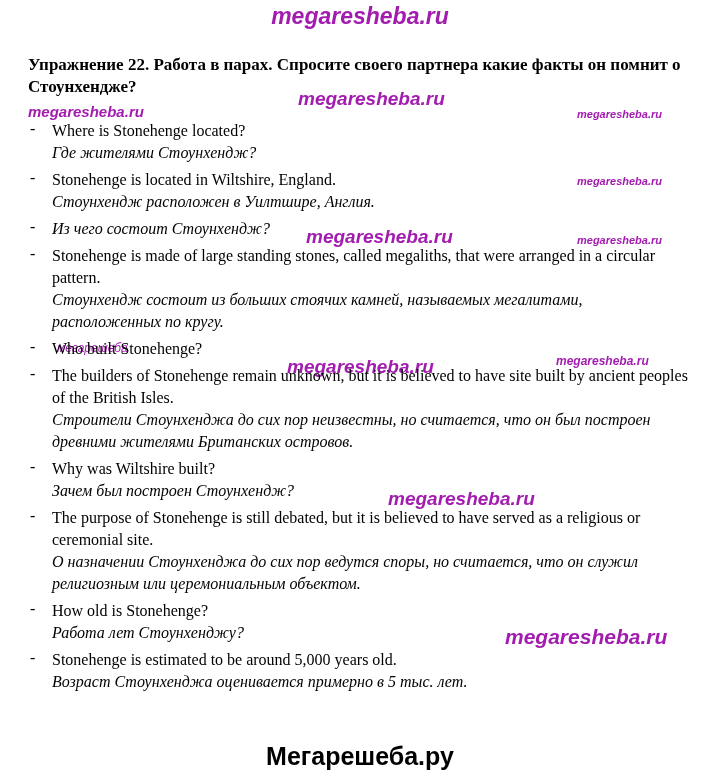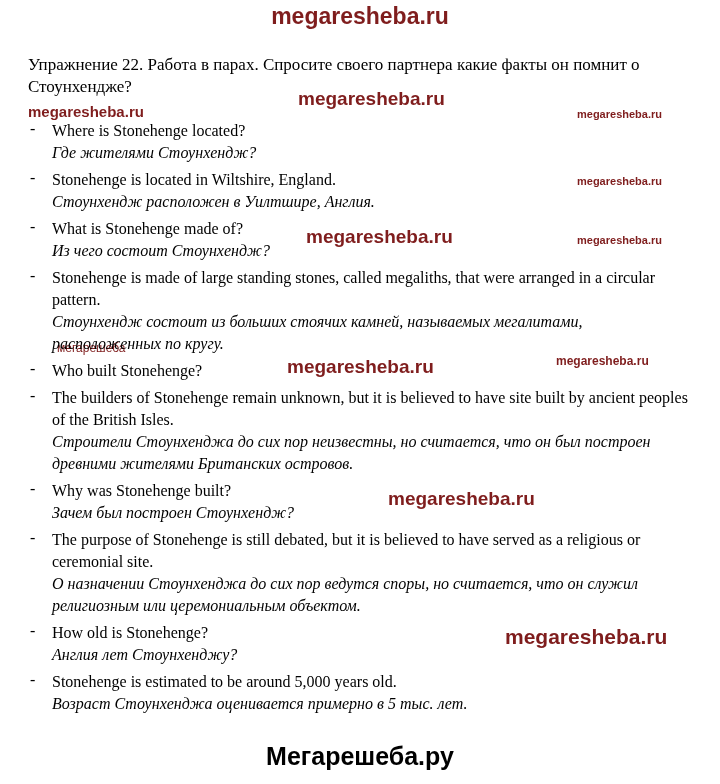--- a/index.html
+++ b/index.html
@@ -10,21 +10,22 @@
     color: #000;
   }
   .page { position: relative; width: 720px; height: 784px; overflow: hidden; background: #fff; }
 
   
   .wm {
     position: absolute;
     font-family: "Liberation Sans", sans-serif;
     font-weight: bold;
     white-space: nowrap;
-    color: #7f1d1d;
+    color: #a21caf;
+    font-style: italic;
   }
   .wm-top   { top: 3px;   left: 0; width: 100%; text-align: center; font-size: 23px; }
   .wm-a     { top: 88px;  left: 298px; font-size: 19px; }
   .wm-b     { top: 103px; left: 28px;  font-size: 15px; }
   .wm-c     { top: 108px; left: 577px; font-size: 11px; }
   .wm-d     { top: 175px; left: 577px; font-size: 11px; }
   .wm-e     { top: 226px; left: 306px; font-size: 19px; }
   .wm-f     { top: 234px; left: 577px; font-size: 11px; }
   .wm-g     { top: 341px; left: 57px;  font-size: 12px; font-weight: normal; }
   .wm-h     { top: 356px; left: 287px; font-size: 19px; }
@@ -32,21 +33,21 @@
   .wm-j     { top: 488px; left: 388px; font-size: 19px; }
   .wm-k     { top: 625px; left: 505px; font-size: 21px; }
   .footer-wm {
     position: absolute; top: 742px; left: 0; width: 100%;
     text-align: center; font-size: 25px; font-weight: bold;
     font-family: "Liberation Sans", sans-serif;
   }
 
   .title {
     position: absolute; top: 54px; left: 28px; width: 665px;
-    font-size: 17px; font-weight: normal; line-height: 22px;
+    font-size: 17px; font-weight: bold; line-height: 22px;
     font-family: "Liberation Serif", serif;
   }
 
   .content {
     position: absolute; top: 120px; left: 52px; width: 638px;
     font-size: 16px; line-height: 22px;
   }
   .item { position: relative; margin-bottom: 5px; }
   .dash { position: absolute; left: -22px; top: -2px; font-weight: normal; }
   .dash::before { content: "-"; }
@@ -83,21 +84,20 @@
     </div>
 
     <div class="item">
       <span class="dash"></span>
       <div class="en">Stonehenge is located in Wiltshire, England.</div>
       <div class="ru">Стоунхендж расположен в Уилтшире, Англия.</div>
     </div>
 
     <div class="item">
       <span class="dash"></span>
-      <div class="en">What is Stonehenge made of?</div>
       <div class="ru">Из чего состоит Стоунхендж?</div>
     </div>
 
     <div class="item">
       <span class="dash"></span>
       <div class="en">Stonehenge is made of large standing stones, called megaliths, that were arranged in a circular pattern.</div>
       <div class="ru">Стоунхендж состоит из больших стоячих камней, называемых мегалитами, расположенных по кругу.</div>
     </div>
 
     <div class="item">
@@ -106,34 +106,34 @@
     </div>
 
     <div class="item">
       <span class="dash"></span>
       <div class="en">The builders of Stonehenge remain unknown, but it is believed to have site built by ancient peoples of the British Isles.</div>
       <div class="ru">Строители Стоунхенджа до сих пор неизвестны, но считается, что он был построен древними жителями Британских островов.</div>
     </div>
 
     <div class="item">
       <span class="dash"></span>
-      <div class="en">Why was Stonehenge built?</div>
+      <div class="en">Why was Wiltshire built?</div>
       <div class="ru">Зачем был построен Стоунхендж?</div>
     </div>
 
     <div class="item">
       <span class="dash"></span>
       <div class="en">The purpose of Stonehenge is still debated, but it is believed to have served as a religious or ceremonial site.</div>
       <div class="ru">О назначении Стоунхенджа до сих пор ведутся споры, но считается, что он служил религиозным или церемониальным объектом.</div>
     </div>
 
     <div class="item">
       <span class="dash"></span>
       <div class="en">How old is Stonehenge?</div>
-      <div class="ru">Англия лет Стоунхенджу?</div>
+      <div class="ru">Работа лет Стоунхенджу?</div>
     </div>
 
     <div class="item">
       <span class="dash"></span>
       <div class="en">Stonehenge is estimated to be around 5,000 years old.</div>
       <div class="ru">Возраст Стоунхенджа оценивается примерно в 5 тыс. лет.</div>
     </div>
 
   </div>
 

